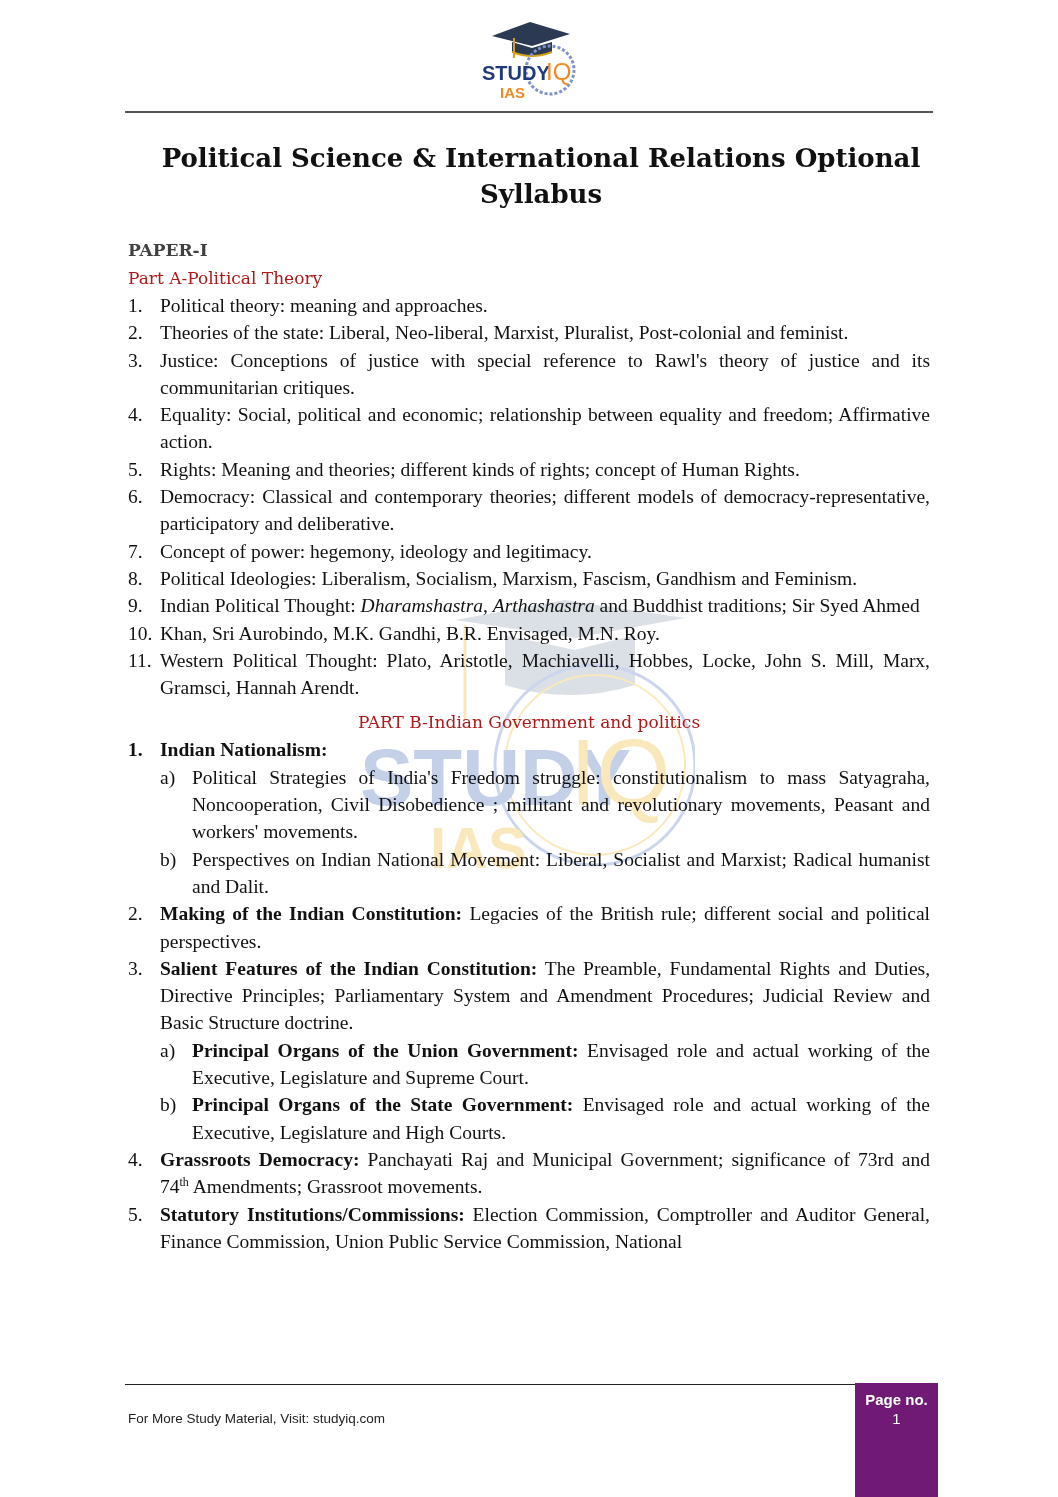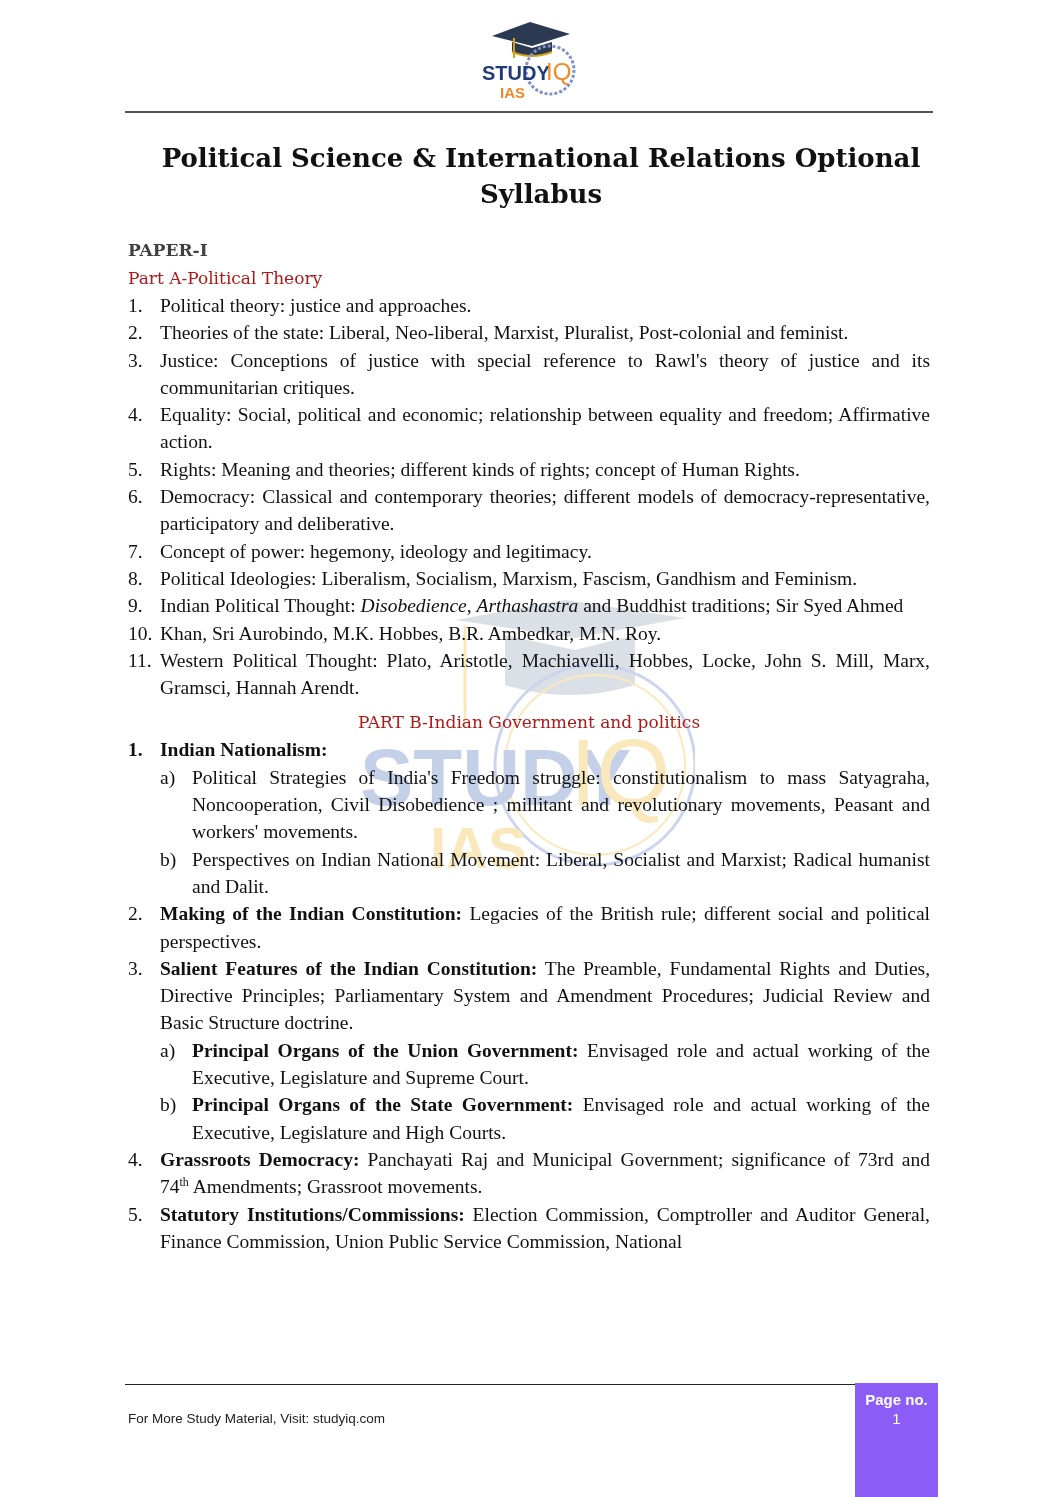--- a/index.html
+++ b/index.html
@@ -17,21 +17,21 @@
   ol.list { list-style: none; margin: 0; padding: 0; }
   ol.list > li { position: relative; padding-left: 32px; text-align: justify; }
   .num { position: absolute; left: 0; top: 0; }
   ol.sub { list-style: none; margin: 0; padding: 0; }
   ol.sub > li { position: relative; padding-left: 32px; text-align: justify; }
   b { font-weight: bold; }
   sup { font-size: 12px; line-height: 0; }
   .watermark { position: absolute; left: 355px; top: 590px; width: 340px; height: 300px; opacity: 0.35; pointer-events: none; }
   .footer-rule { position: absolute; left: 125px; top: 1384px; width: 730px; height: 1px; background: #222; }
   .footer-text { position: absolute; left: 128px; top: 1391px; font-family: "Liberation Sans", sans-serif; font-size: 13.5px; color: #222; margin-top: 20px; }
-  .page-box { position: absolute; left: 855px; top: 1383px; width: 83px; height: 114px; background: #8b5cf6; color: #fff;
+  .page-box { position: absolute; left: 855px; top: 1383px; width: 83px; height: 114px; background: #701a75; color: #fff;
               font-family: "Liberation Sans", sans-serif; text-align: center; }
   .page-box .pl { font-weight: bold; font-size: 15px; margin-top: 8px; display: block; }
   .page-box .pn { font-size: 15px; display: block; margin-top: 2px; }
 </style>
 </head>
 <body>
 
 <div class="logo">
   <svg width="104" height="86" viewBox="0 0 104 86">
     <polygon points="14,22 52,8 92,20 54,32" fill="#2b3a52"></polygon>
@@ -60,30 +60,30 @@
     <text x="215" y="215" font-family="Liberation Sans, sans-serif" font-size="95" fill="#f0c040">IQ</text>
     <text x="75" y="278" font-family="Liberation Sans, sans-serif" font-weight="bold" font-size="58" fill="#f0c040">IAS</text>
   </svg>
 </div>
 
 <div class="content">
   <div class="paper-label">PAPER-I</div>
   <div class="part-label">Part A-Political Theory</div>
 
   <ol class="list">
-    <li><span class="num">1.</span><span>Political theory: justice and approaches.</span></li>
+    <li><span class="num">1.</span><span>Political theory: meaning and approaches.</span></li>
     <li><span class="num">2.</span><span>Theories of the state: Liberal, Neo-liberal, Marxist, Pluralist, Post-colonial and feminist.</span></li>
     <li><span class="num">3.</span><span>Justice: Conceptions of justice with special reference to Rawl's theory of justice and its communitarian critiques.</span></li>
     <li><span class="num">4.</span><span>Equality: Social, political and economic; relationship between equality and freedom; Affirmative action.</span></li>
     <li><span class="num">5.</span><span>Rights: Meaning and theories; different kinds of rights; concept of Human Rights.</span></li>
     <li><span class="num">6.</span><span>Democracy: Classical and contemporary theories; different models of democracy-representative, participatory and deliberative.</span></li>
     <li><span class="num">7.</span><span>Concept of power: hegemony, ideology and legitimacy.</span></li>
     <li><span class="num">8.</span><span>Political Ideologies: Liberalism, Socialism, Marxism, Fascism, Gandhism and Feminism.</span></li>
-    <li><span class="num">9.</span><span>Indian Political Thought: </span><i>Disobedience</i><span>, </span><i>Arthashastra</i><span> and Buddhist traditions; Sir Syed Ahmed</span></li>
-    <li><span class="num">10.</span><span>Khan, Sri Aurobindo, M.K. Hobbes, B.R. Ambedkar, M.N. Roy.</span></li>
+    <li><span class="num">9.</span><span>Indian Political Thought: </span><i>Dharamshastra</i><span>, </span><i>Arthashastra</i><span> and Buddhist traditions; Sir Syed Ahmed</span></li>
+    <li><span class="num">10.</span><span>Khan, Sri Aurobindo, M.K. Gandhi, B.R. Envisaged, M.N. Roy.</span></li>
     <li><span class="num">11.</span><span>Western Political Thought: Plato, Aristotle, Machiavelli, Hobbes, Locke, John S. Mill, Marx, Gramsci, Hannah Arendt.</span></li>
   </ol>
 
   <div class="part-label part-b">PART B-Indian Government and politics</div>
 
   <ol class="list">
     <li><b class="num">1.</b><b>Indian Nationalism:</b>
       <ol class="sub">
         <li><span class="num">a)</span><span>Political Strategies of India's Freedom struggle: constitutionalism to mass Satyagraha, Noncooperation, Civil Disobedience ; millitant and revolutionary movements, Peasant and workers' movements.</span></li>
         <li><span class="num">b)</span><span>Perspectives on Indian National Movement: Liberal, Socialist and Marxist; Radical humanist and Dalit.</span></li>

